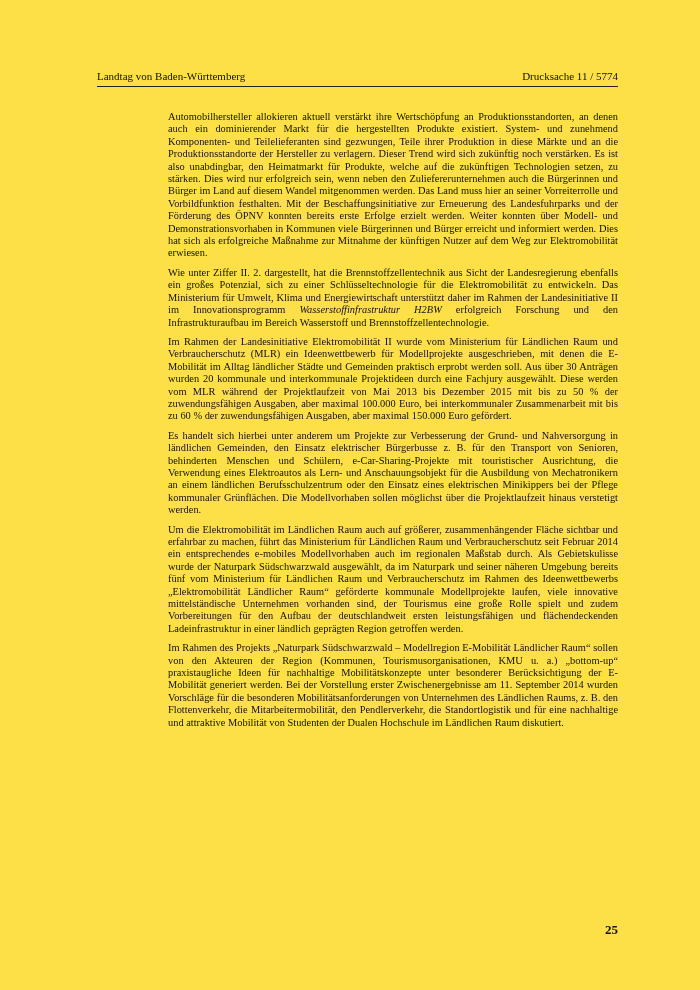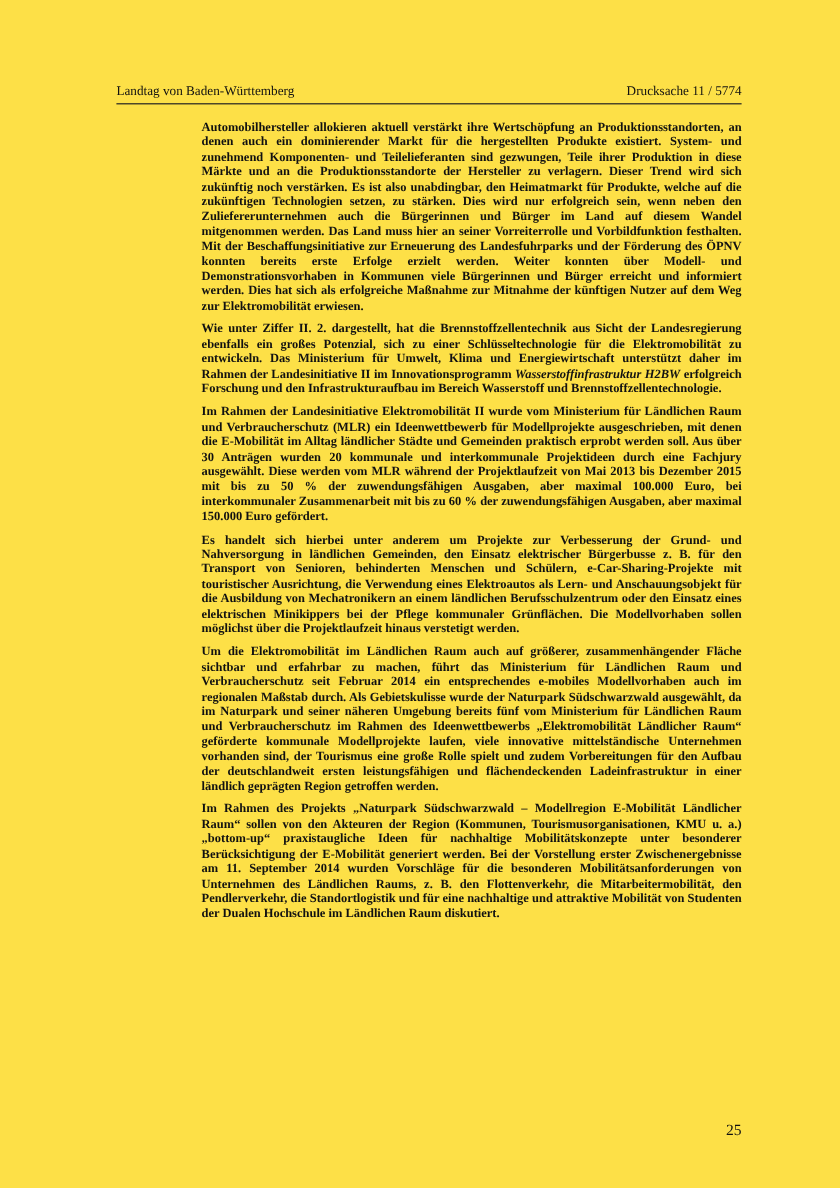--- a/index.html
+++ b/index.html
@@ -26,42 +26,41 @@
     align-items: flex-end;
     font-size: 11px;
     padding-bottom: 4px;
     border-bottom: 1px solid #222222;
   }
   .header .h-left, .header .h-right {
     white-space: nowrap;
   }
   .bodyblock {
     position: absolute;
-    top: 101px;
+    top: 111px;
     left: 168px;
     width: 450px;
     text-align: justify;
     font-size: 10.4px;
     line-height: 12.4px;
     hyphens: auto;
-    font-weight: bold;
     -webkit-hyphens: auto;
   }
   .para {
     margin: 0 0 7px 0;
   }
   .italic {
     font-style: italic;
   }
   .footer {
     position: absolute;
     right: 82px;
-    bottom: 40px;
+    bottom: 52px;
     font-size: 13px;
-    font-weight: normal;
+    font-weight: bold;
   }
 </style>
 </head>
 <body>
 
 <div class="page">
 
   <div class="header">
     <span class="h-left">Landtag von Baden-Württemberg</span>
     <span class="h-right">Drucksache 11 / 5774</span>

